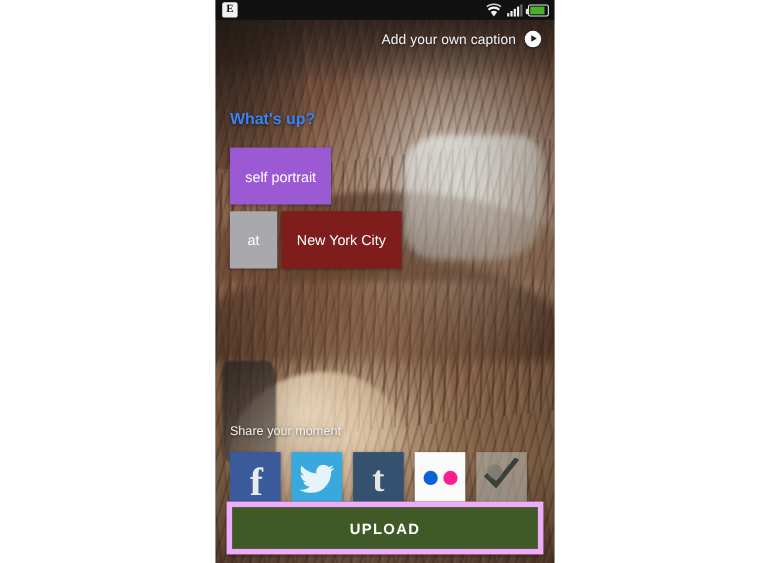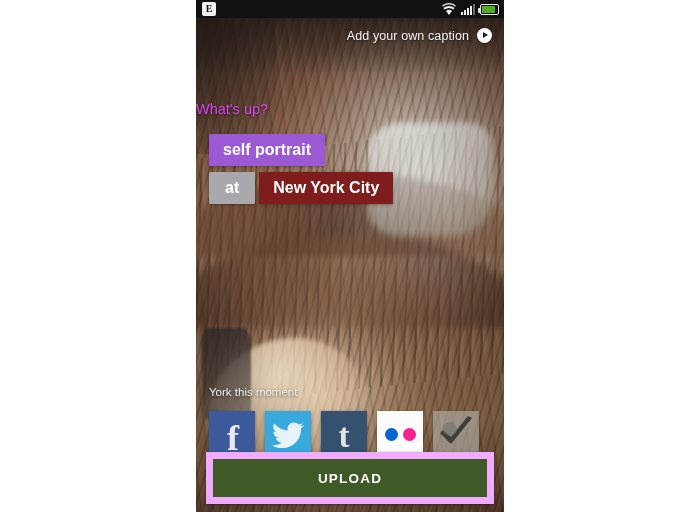--- a/index.html
+++ b/index.html
@@ -242,42 +242,43 @@
     content: "";
     position: absolute;
     left: 5.5px; top: 4px;
     border-left: 5px solid #1e1e1e;
     border-top: 3.5px solid transparent;
     border-bottom: 3.5px solid transparent;
   }
 
   #whats-up {
     position: absolute;
-    left: 0;
+    left: 13px;
     top: 101px;
-    color: #d946ef;
+    color: #3b82f6;
     font-size: 14.5px;
     text-shadow: 0 1px 3px rgba(0,0,0,0.6);
+    font-weight: bold;
   }
 
   #tags {
     position: absolute;
     left: 13px;
     top: 134px;
   }
   .tag-row { display: flex; align-items: stretch; gap: 4px; margin-bottom: 6px; }
   .tag {
     display: flex;
     align-items: center;
     justify-content: center;
     color: #ffffff;
-    font-size: 16px;
-    font-weight: bold;
+    font-size: 13px;
+    font-weight: normal;
     padding: 0 14px;
-    height: 32px;
+    height: 52px;
     box-sizing: border-box;
     border-radius: 1px;
     box-shadow: 0 1px 3px rgba(0,0,0,0.30);
     cursor: pointer;
   }
   .tag-purple { background: #9b5ad4; }
   .tag-gray   { background: #a9a9ad; padding: 0 16px; }
   .tag-green  { background: #7f1d1d; }
 
   #share-label {
@@ -345,21 +346,21 @@
   .fd-pink { background: #ff1e8e; }
   .glyph-check { position: absolute; left: 5px; top: 5px; }
 
   #upload-button {
     position: absolute;
     left: 10px;
     right: 10px;
     bottom: 8px;
     height: 38px;
     background: #3f5a27;
-    border: 7px solid #f0abfc;
+    border: 5px solid #f0abfc;
     color: #ffffff;
     font-size: 13.5px;
     font-weight: bold;
     letter-spacing: 1.2px;
     display: flex;
     align-items: center;
     justify-content: center;
     cursor: pointer;
     box-shadow: 0 1px 3px rgba(0,0,0,0.4);
   }
@@ -422,21 +423,21 @@
       <div id="tags">
         <div class="tag-row">
           <div class="tag tag-purple">self portrait</div>
         </div>
         <div class="tag-row">
           <div class="tag tag-gray">at</div>
           <div class="tag tag-green">New York City</div>
         </div>
       </div>
 
-      <div id="share-label">York this moment</div>
+      <div id="share-label">Share your moment</div>
 
       <div id="share-icons">
 
         <div class="share-btn sb-facebook">
           <span class="glyph-f">f</span>
         </div>
 
         <div class="share-btn sb-twitter">
           <svg class="glyph-bird" width="32" height="26" viewBox="0 0 32 26" xmlns="http://www.w3.org/2000/svg">
             <path d="M31.5 3.4c-1.1.5-2.3.8-3.6 1 1.3-.8 2.3-2 2.8-3.5-1.2.7-2.6 1.3-4 1.6C25.5 1.2 23.8.4 22 .4c-3.6 0-6.5 2.9-6.5 6.5 0 .5.1 1 .2 1.5C10.3 8.1 5.5 5.5 2.2 1.5c-.6 1-.9 2.1-.9 3.3 0 2.2 1.2 4.2 3 5.4-1 0-2-.3-2.9-.8v.1c0 3.1 2.2 5.8 5.2 6.4-.5.2-1.1.2-1.7.2-.4 0-.8 0-1.2-.1.8 2.6 3.2 4.5 6.1 4.5-2.2 1.8-5 2.8-8 2.8-.5 0-1 0-1.6-.1 2.9 1.9 6.4 3 10.1 3 12.1 0 18.7-10 18.7-18.7v-.9c1.3-.9 2.4-2.1 3.3-3.4z" fill="#e7f3fa"></path>

